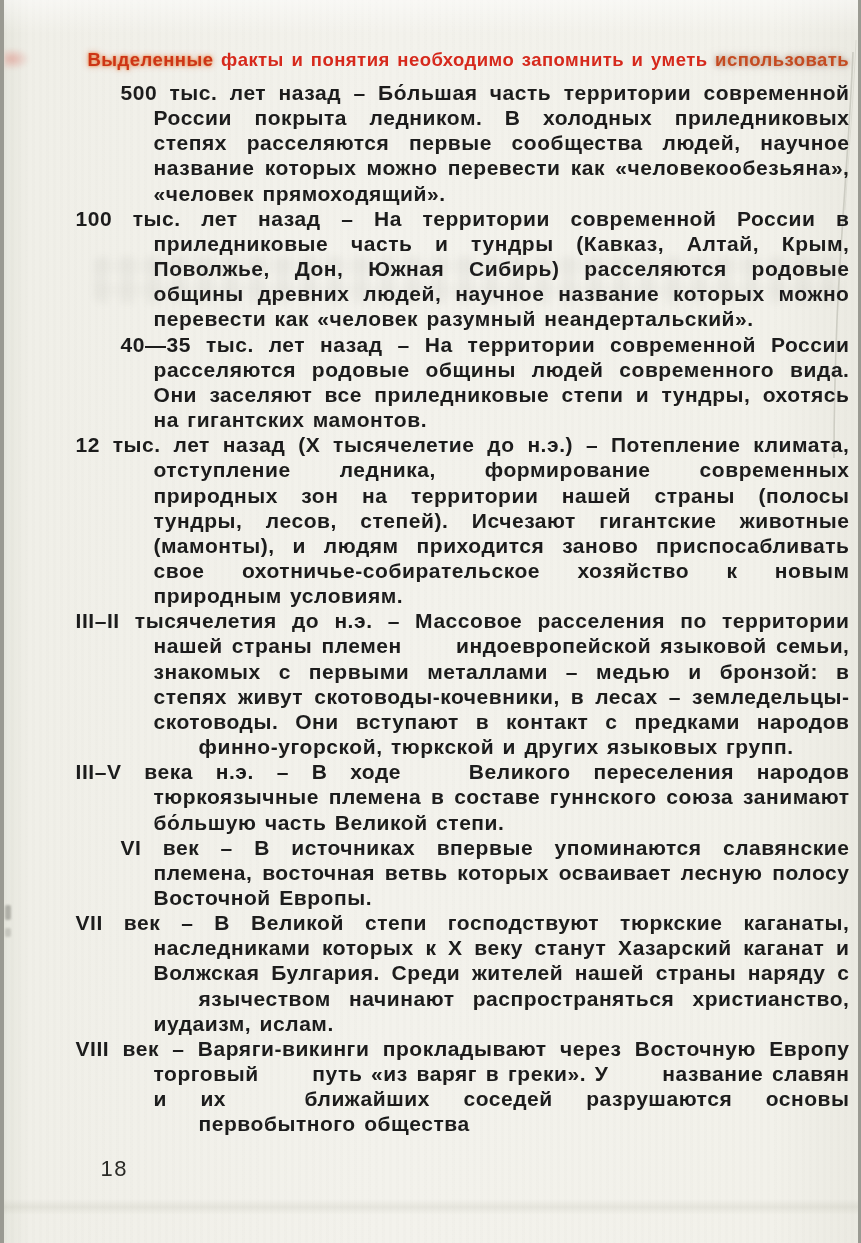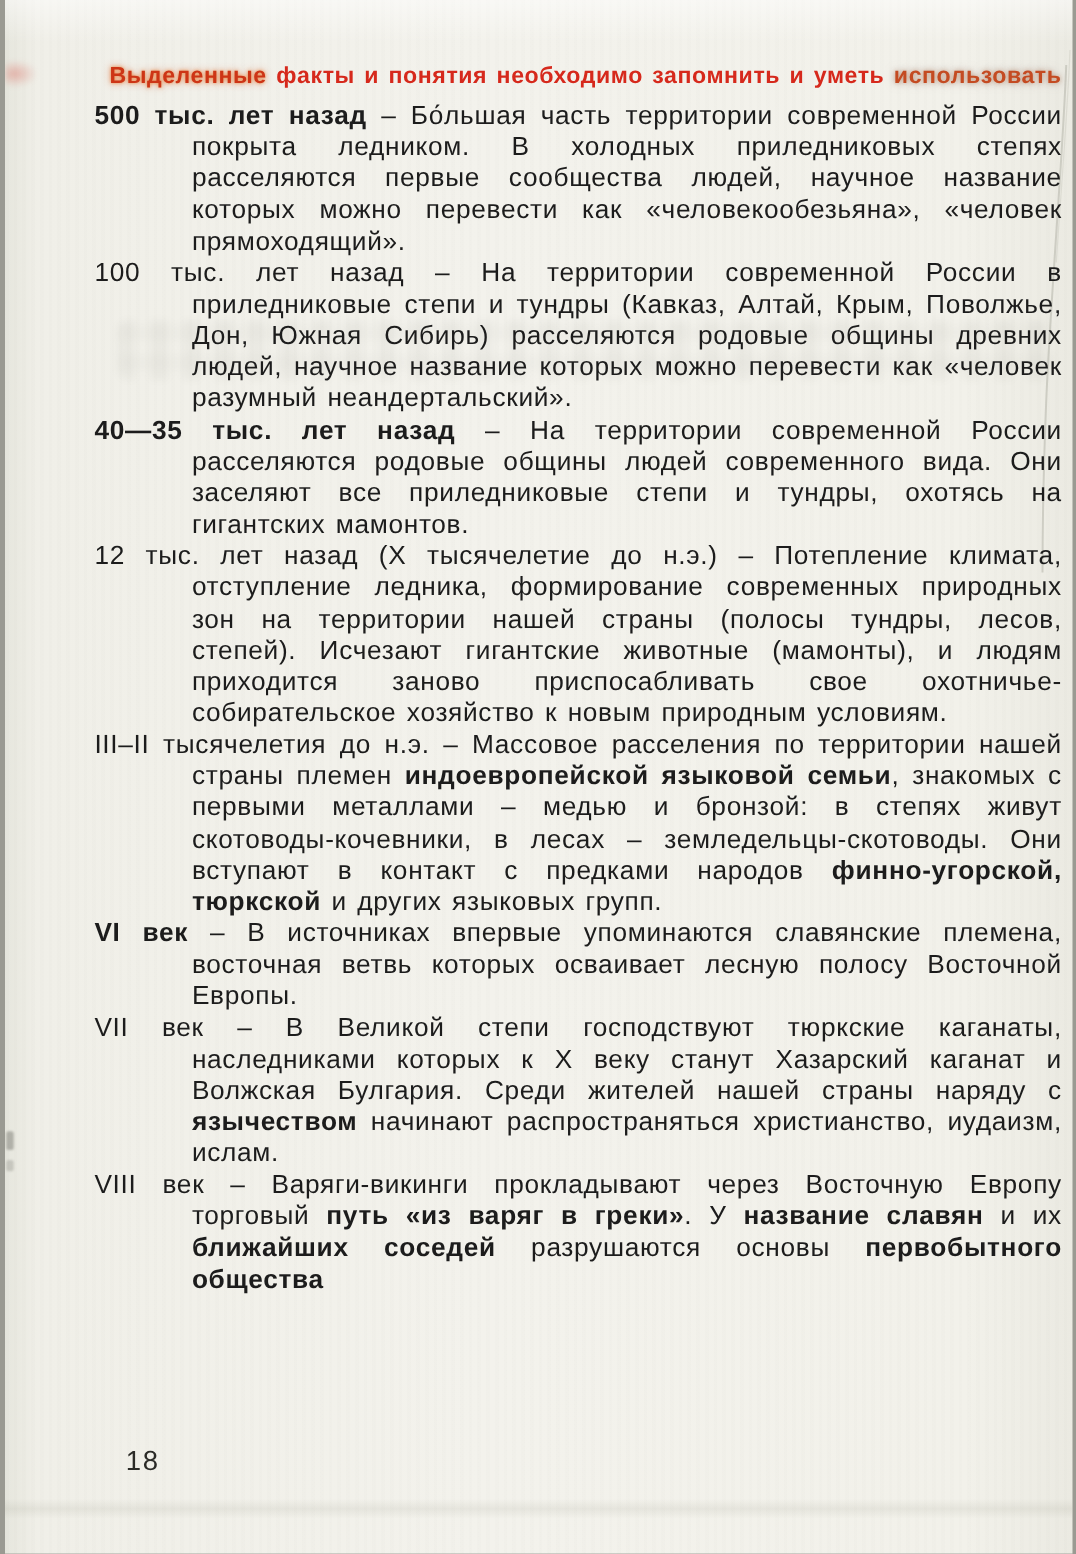--- a/index.html
+++ b/index.html
@@ -63,22 +63,22 @@
   }
 
   
   .entries {
     position: absolute; left: 72px; top: 80px; width: 774px;
     font-size: 21px; line-height: 25.15px;
     letter-spacing: 0.55px; word-spacing: 2px;
     text-align: justify;
   }
   .entry { margin: 0; padding-left: 78px; text-indent: -78px; }
-  .entry .b { font-weight: bold; }
-  .entry .r { font-weight: normal; }
+  .entry .b { font-weight: bold; margin-left: 45px; }
+  .entry .r { font-weight: bold; }
 
   .page-number {
     position: absolute; left: 97px; top: 1156px;
     font-size: 22px; letter-spacing: 1.5px; color: #2b2b27;
   }
 
   .watermark {
     position: absolute; left: 0; top: 1272px;
     background: var(--wm-bg, #ebe45c);
     color: #32322a; font-size: 15.5px; line-height: 19px;
@@ -101,24 +101,25 @@
     <path d="M 849 52 C 846 130 837 230 833 320 C 831 370 830 420 830 458" fill="none" stroke="#bdbdb2" stroke-width="1.6" opacity="0.65"></path>
     <path d="M 852 40 C 850 90 845 150 841 210" fill="none" stroke="#cacabf" stroke-width="1" opacity="0.45"></path>
   </svg>
 
   <div class="header">
     <span class="smudge-a">Выделенные</span><span> факты и понятия необходимо запомнить и уметь </span><span class="smudge-b">использовать</span>
   </div>
 
   <div class="entries">
       <p class="entry"><span class="b">500 тыс. лет назад</span><span class="r"> – Бо́льшая часть территории современной России покрыта ледником. В холодных приледниковых степях расселяются первые сообщества людей, научное название которых можно перевести как «человекообезьяна», «человек прямоходящий».</span></p>
-      <p class="entry"><span class="r">100 тыс. лет назад – На территории современной России в приледниковые степи и тундры (Кавказ, Алтай, Крым, Поволжье, Дон, Южная Сибирь) расселяются родовые общины древних людей, научное название которых можно перевести как «человек разумный неандертальский».</span></p>
+      <p class="entry"><span class="r">100 тыс. лет назад – На территории современной России в приледниковые часть и тундры (Кавказ, Алтай, Крым, Поволжье, Дон, Южная Сибирь) расселяются родовые общины древних людей, научное название которых можно перевести как «человек разумный неандертальский».</span></p>
       <p class="entry"><span class="b">40—35 тыс. лет назад</span><span class="r"> – На территории современной России расселяются родовые общины людей современного вида. Они заселяют все приледниковые степи и тундры, охотясь на гигантских мамонтов.</span></p>
       <p class="entry"><span class="r">12 тыс. лет назад (X тысячелетие до н.э.) – Потепление климата, отступление ледника, формирование современных природных зон на территории нашей страны (полосы тундры, лесов, степей). Исчезают гигантские животные (мамонты), и людям приходится заново приспосабливать свое охотничье-собирательское хозяйство к новым природным условиям.</span></p>
       <p class="entry"><span class="r">III–II тысячелетия до н.э. – Массовое расселения по территории нашей страны племен </span><span class="b">индоевропейской языковой семьи</span><span class="r">, знакомых с первыми металлами – медью и бронзой: в степях живут скотоводы-кочевники, в лесах – земледельцы-скотоводы. Они вступают в контакт с предками народов </span><span class="b">финно-угорской, тюркской</span><span class="r"> и других языковых групп.</span></p>
+      <p class="entry"><span class="r">III–V века н.э. – В ходе </span><span class="b">Великого переселения народов</span><span class="r"> тюркоязычные племена в составе гуннского союза занимают бо́льшую часть Великой степи.</span></p>
       <p class="entry"><span class="b">VI век</span><span class="r"> – В источниках впервые упоминаются славянские племена, восточная ветвь которых осваивает лесную полосу Восточной Европы.</span></p>
       <p class="entry"><span class="r">VII век – В Великой степи господствуют тюркские каганаты, наследниками которых к X веку станут Хазарский каганат и Волжская Булгария. Среди жителей нашей страны наряду с </span><span class="b">язычеством</span><span class="r"> начинают распространяться христианство, иудаизм, ислам.</span></p>
       <p class="entry"><span class="r">VIII век – Варяги-викинги прокладывают через Восточную Европу торговый </span><span class="b">путь «из варяг в греки»</span><span class="r">. У </span><span class="b">название славян</span><span class="r"> и их </span><span class="b">ближайших соседей</span><span class="r"> разрушаются основы </span><span class="b">первобытного общества</span></p>
     </div>
 
   <div class="page-number">18</div>
 
   <div class="watermark">http://gdz.wtf</div>
 
 </div>

